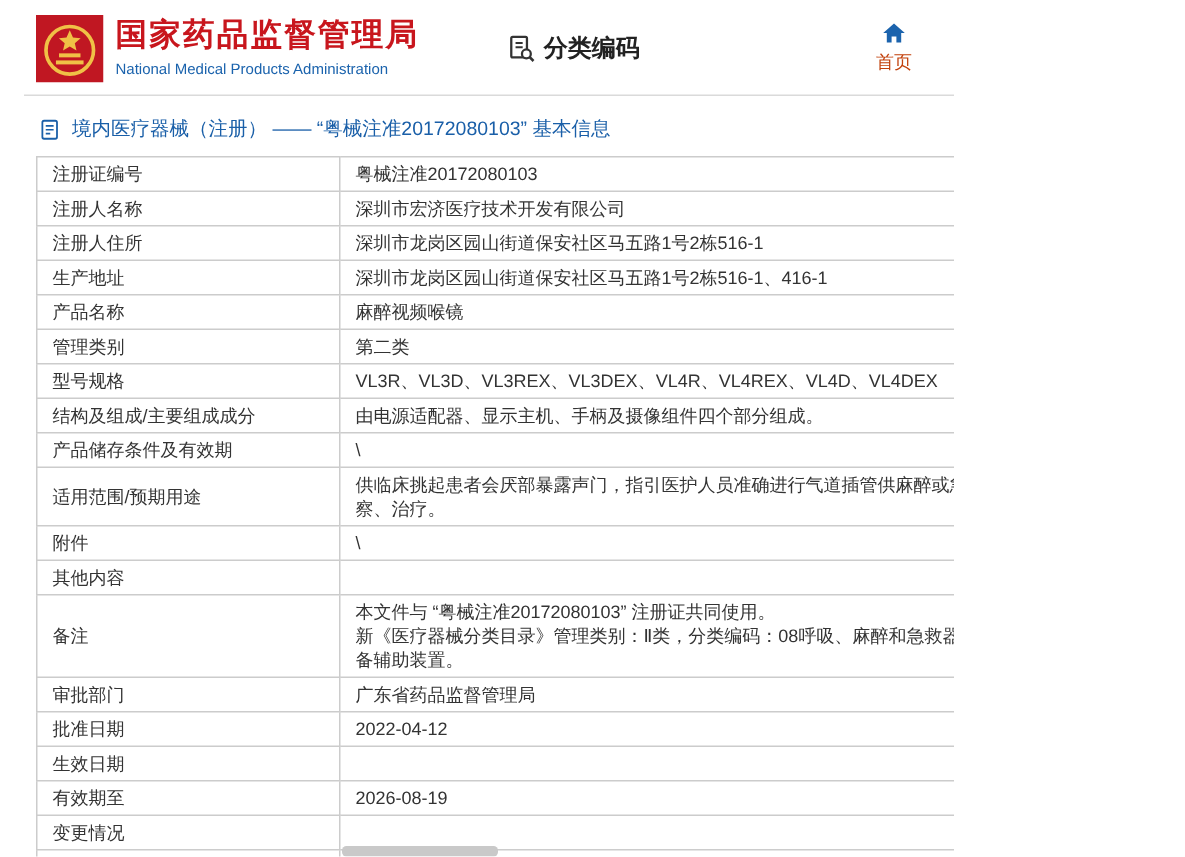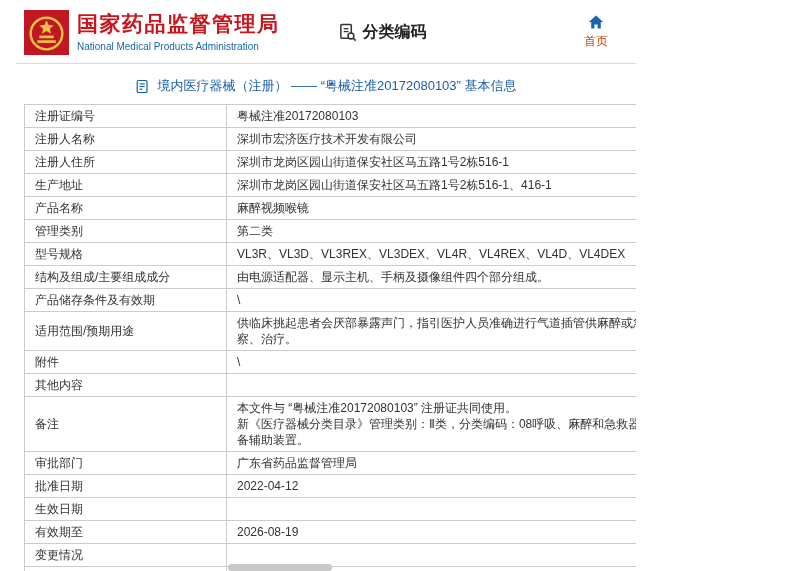--- a/index.html
+++ b/index.html
@@ -16,21 +16,21 @@
   .logo { width:45px; height:45px; flex:none; display:block; }
   .agency { margin-left:8px; line-height:1.1; }
   .agency-cn { font-size:21px; font-weight:bold; color:#c8161d; letter-spacing:1.5px; white-space:nowrap; }
   .agency-en { font-size:10px; color:#1b63ad; margin-top:5px; white-space:nowrap; }
   .section-title { display:flex; align-items:center; gap:6px; margin-left:58px; font-size:16px; font-weight:bold; color:#222; white-space:nowrap; }
   .nav { margin-left:auto; display:flex; gap:26px; margin-right:16px; }
   .nav-item { display:flex; flex-direction:column; align-items:center; gap:3px; font-size:12px; color:#c2410c; cursor:pointer; white-space:nowrap; }
   .header-divider { border-bottom:1px solid #dadada; }
 
   
-  .breadcrumb { display:flex; align-items:center; gap:7px; margin:13px 10px 9px 10px; font-size:13px; color:#1a5fa8; white-space:nowrap;justify-content:center; }
+  .breadcrumb { display:flex; align-items:center; gap:7px; margin:13px 10px 9px 10px; font-size:13px; color:#1a5fa8; white-space:nowrap; }
 
   
   table.info { border-collapse:collapse; margin:0 8px; width:774px; table-layout:fixed; }
   table.info td {
     border:1px solid #ccc; font-size:12px; color:#333;
     padding:3px 10px; line-height:16px; height:16px; vertical-align:middle;
     word-break:break-all;
   }
   td.lbl { width:202px; background:#fff; }
   td.val { text-align:left; }

